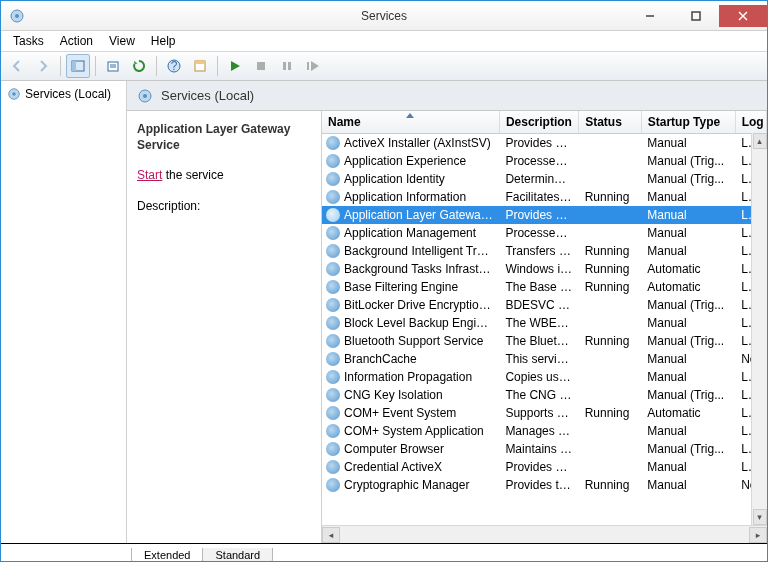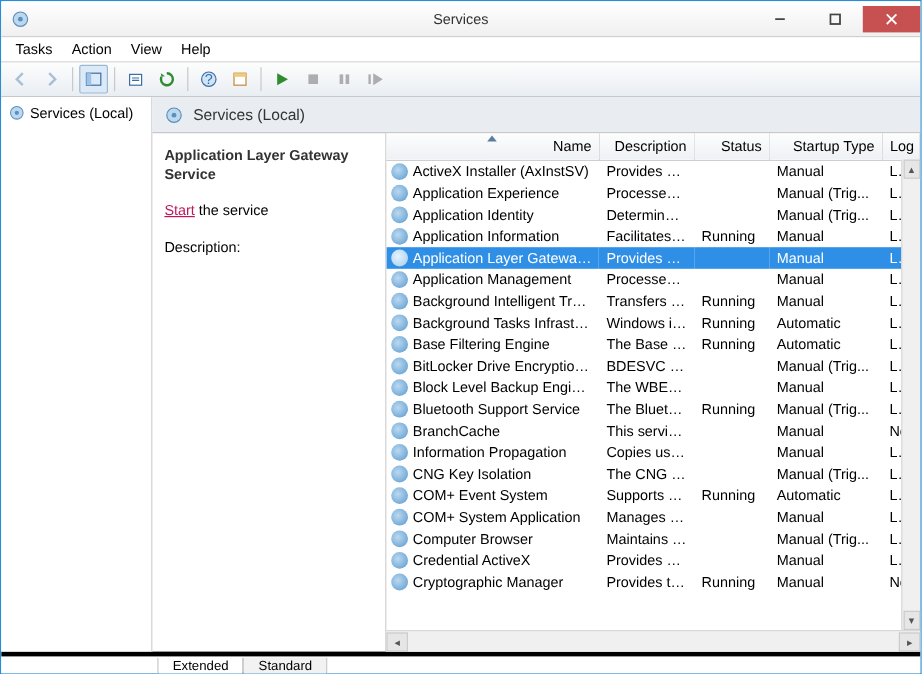--- a/index.html
+++ b/index.html
@@ -38,38 +38,38 @@
 
 .right-body { flex: 1; display: flex; min-height: 0; }
 .detail-pane { width: 194px; padding: 10px 8px 8px 10px; font-size: 11px; line-height: 1.35; }
 .detail-pane .sel-name { font-weight: bold; color: #333; margin-bottom: 14px; display: block; }
 .detail-pane a { color: #be185d; text-decoration: underline; }
 .detail-pane .desc-label { margin-top: 14px; display: block; }
 
 .grid-wrap { flex: 1; border-left: 1px solid #d0d0d0; display: flex; flex-direction: column; min-width: 0; }
 .grid { flex: 1; overflow: hidden; position: relative; }
 table { border-collapse: collapse; width: 100%; table-layout: fixed; }
-th { text-align: right; font-weight: normal; background: linear-gradient(#fdfdfd,#eef1f5); border-right: 1px solid #ddd; border-bottom: 1px solid #ccc; padding: 4px 6px; height: 22px; position: relative; }
+th { text-align: left; font-weight: bold; background: linear-gradient(#fdfdfd,#eef1f5); border-right: 1px solid #ddd; border-bottom: 1px solid #ccc; padding: 4px 6px; height: 22px; position: relative; }
 th.sorted::after { content: ""; position: absolute; top: 2px; left: 50%; transform: translateX(-50%); border-left: 4px solid transparent; border-right: 4px solid transparent; border-bottom: 5px solid #5a7da3; }
 td { padding: 2px 6px; white-space: nowrap; overflow: hidden; text-overflow: ellipsis; height: 18px; }
 tr.row td:first-child { position: relative; padding-left: 22px; }
 tr.row td:first-child::before { content: ""; position: absolute; left: 4px; top: 2px; width: 14px; height: 14px; background: radial-gradient(circle at 40% 40%, #bcd8ef, #7fb3dd 60%, #5a8fc0); border-radius: 50%; }
 tr.selected td { background: #2f8fe6; color: #fff; }
 tr.selected td:first-child::before { background: radial-gradient(circle at 40% 40%, #e6f2fc, #bcdcf3 60%, #9ec7e8); }
 
 .hscroll { height: 18px; background: #f0f0f0; border-top: 1px solid #d8d8d8; display: flex; align-items: center; }
 .hscroll .arrow { width: 18px; height: 16px; background: #e6e6e6; border: 1px solid #ccc; display: flex; align-items: center; justify-content: center; font-size: 9px; color: #555; }
 .hscroll .track { flex: 1; height: 16px; background: #f0f0f0; }
 .vscroll-ind { position: absolute; right: 0; top: 22px; bottom: 0; width: 16px; background: #f0f0f0; border-left: 1px solid #d8d8d8; }
 .vscroll-ind .arrow { width: 14px; height: 16px; background: #e6e6e6; border: 1px solid #ccc; margin: 0 auto; display: flex; align-items: center; justify-content: center; font-size: 9px; color: #555; }
 .vscroll-ind .arrow.up { position: absolute; top: 0; left: 0; right: 0; }
 .vscroll-ind .arrow.dn { position: absolute; bottom: 0; left: 0; right: 0; }
 
 
-.tabs-row { height: 20px; border-top: 4px solid #000000; display: flex; align-items: flex-end; padding-left: 130px; background: #fff; }
+.tabs-row { height: 20px; border-top: 1px solid #000000; display: flex; align-items: flex-end; padding-left: 130px; background: #fff; }
 .etab { border: 1px solid #b8b8b8; border-top: none; border-radius: 0 0 4px 4px; padding: 1px 12px; margin-right: -1px; background: #f2f2f2; font-size: 11px; position: relative; top: 0; }
 .etab.active { background: #fff; font-weight: normal; }
 </style>
 </head>
 <body>
 
 <div class="titlebar">
   <svg class="sys-icon" viewBox="0 0 16 16">
       <circle cx="8" cy="8" r="6" fill="#bcd8ef" stroke="#5a8fc0"></circle>
       <circle cx="8" cy="8" r="2" fill="#5a8fc0"></circle>

